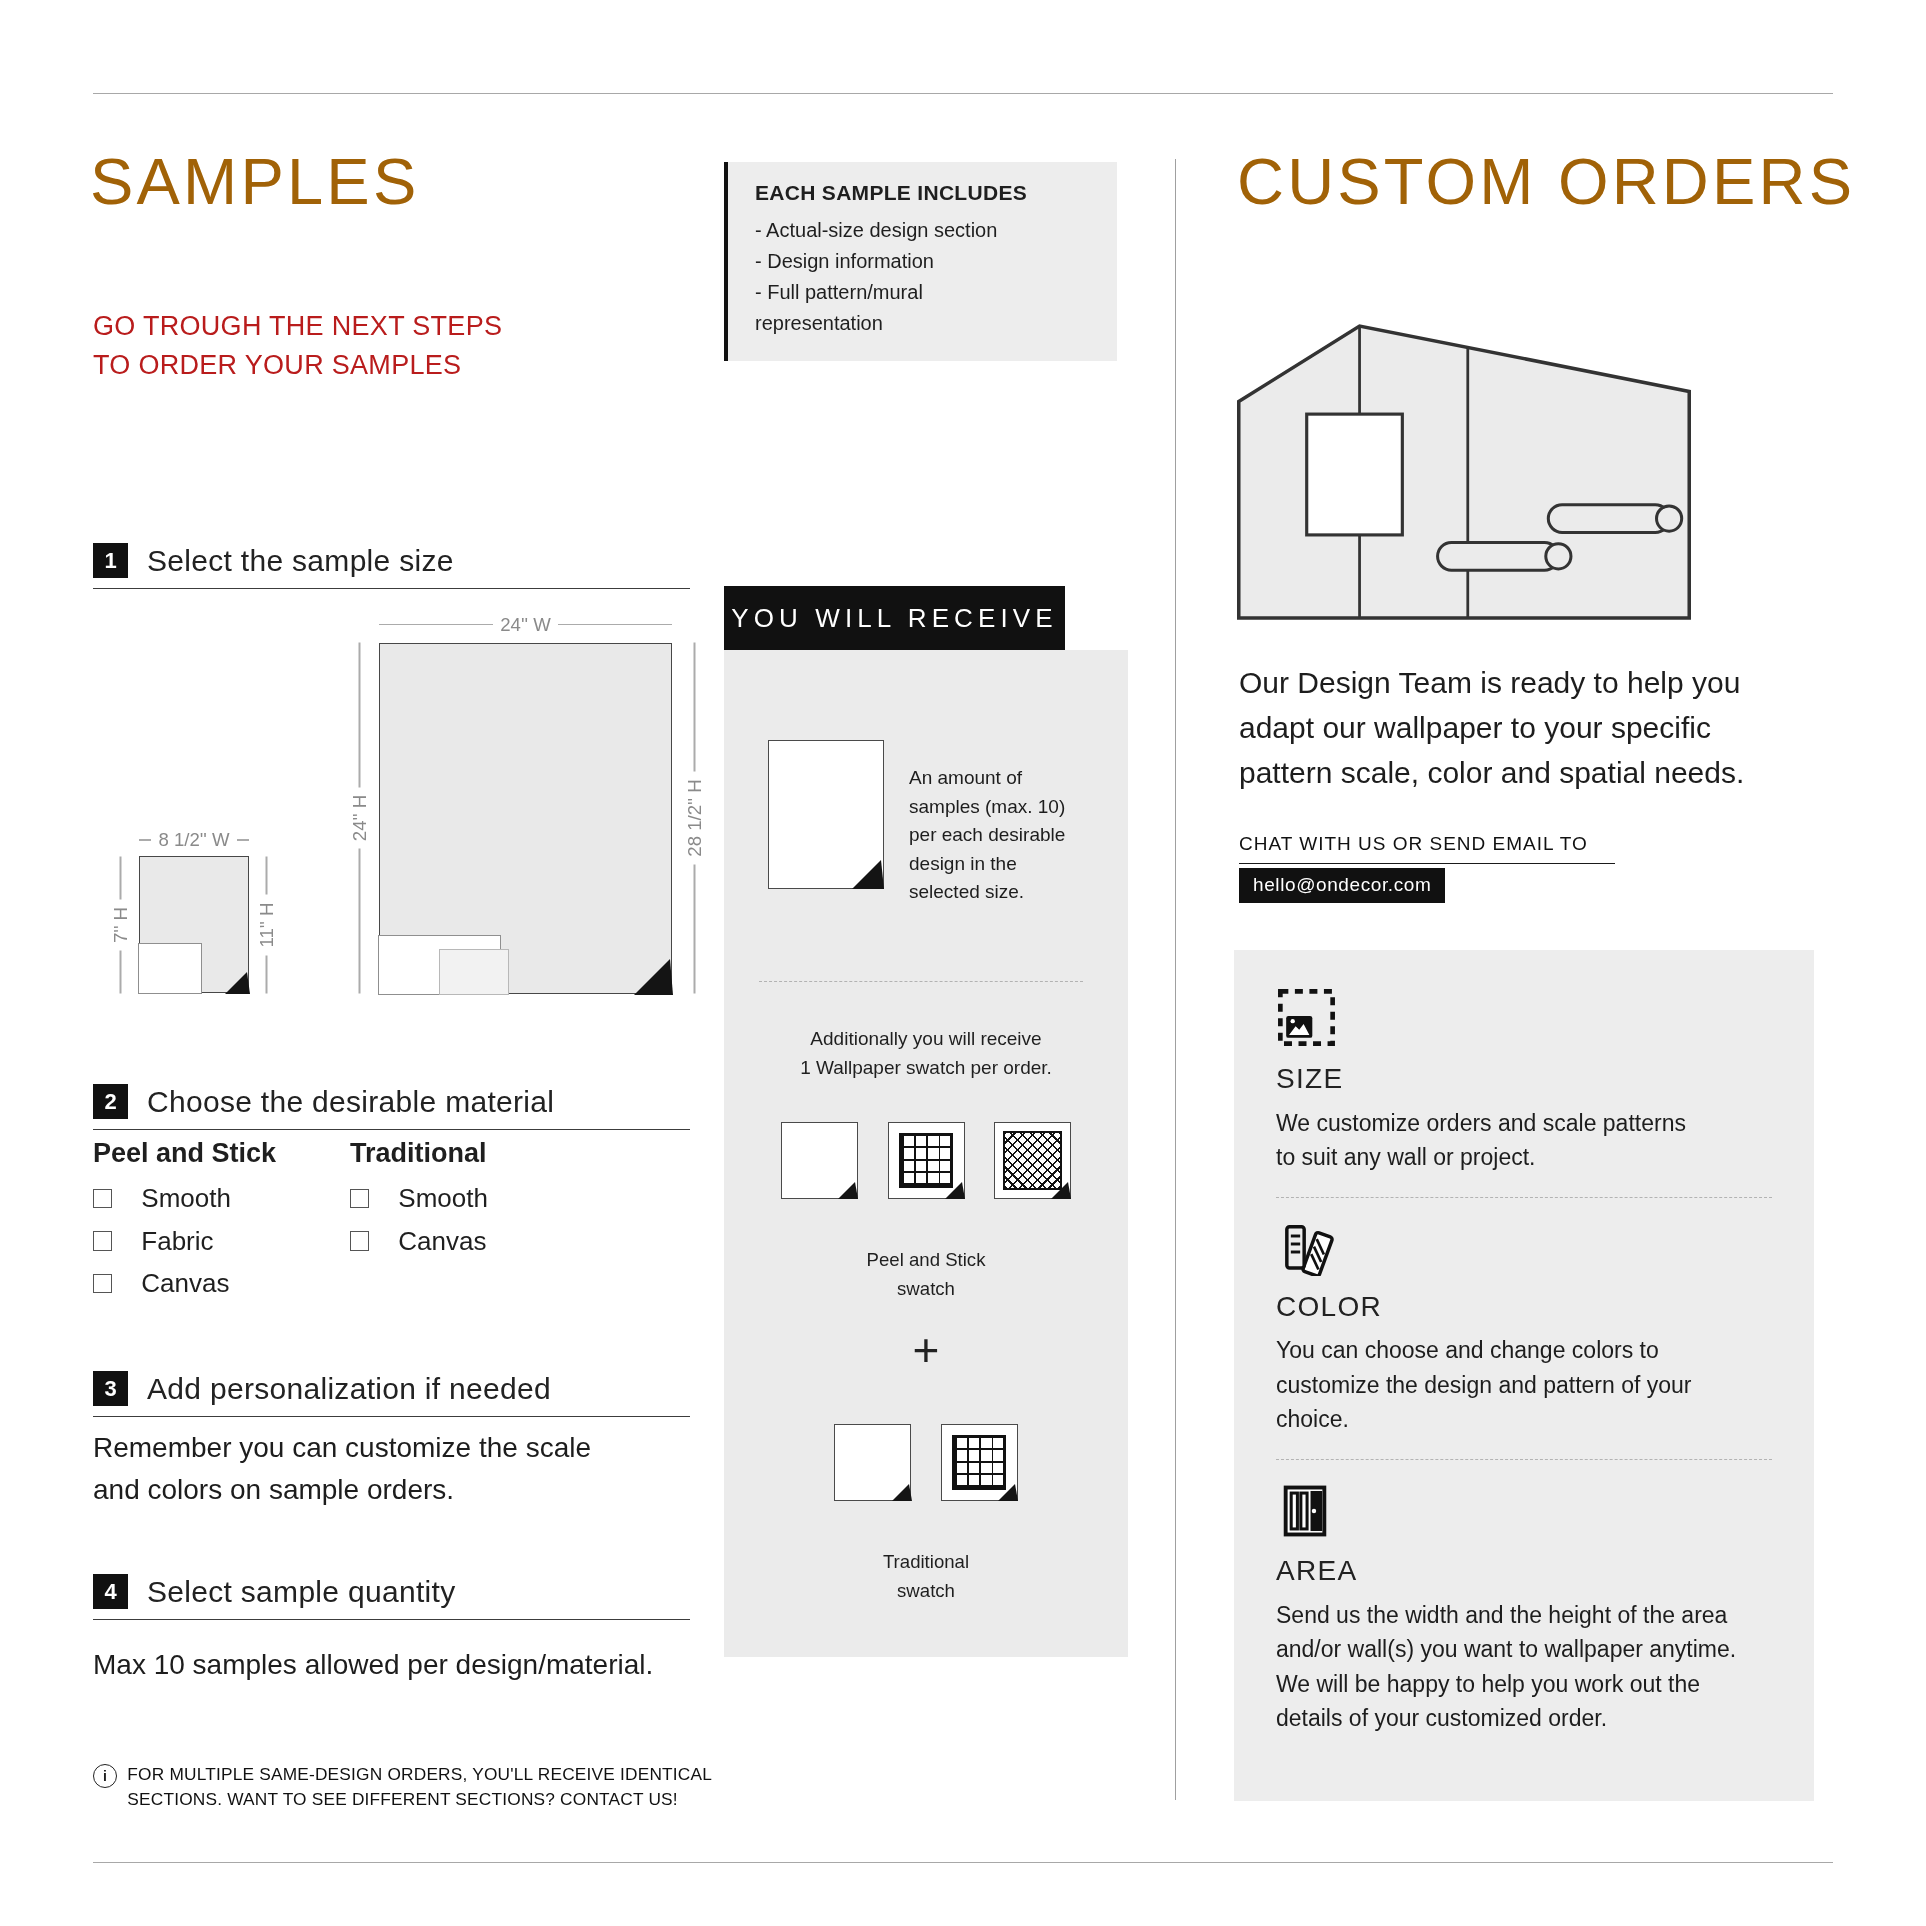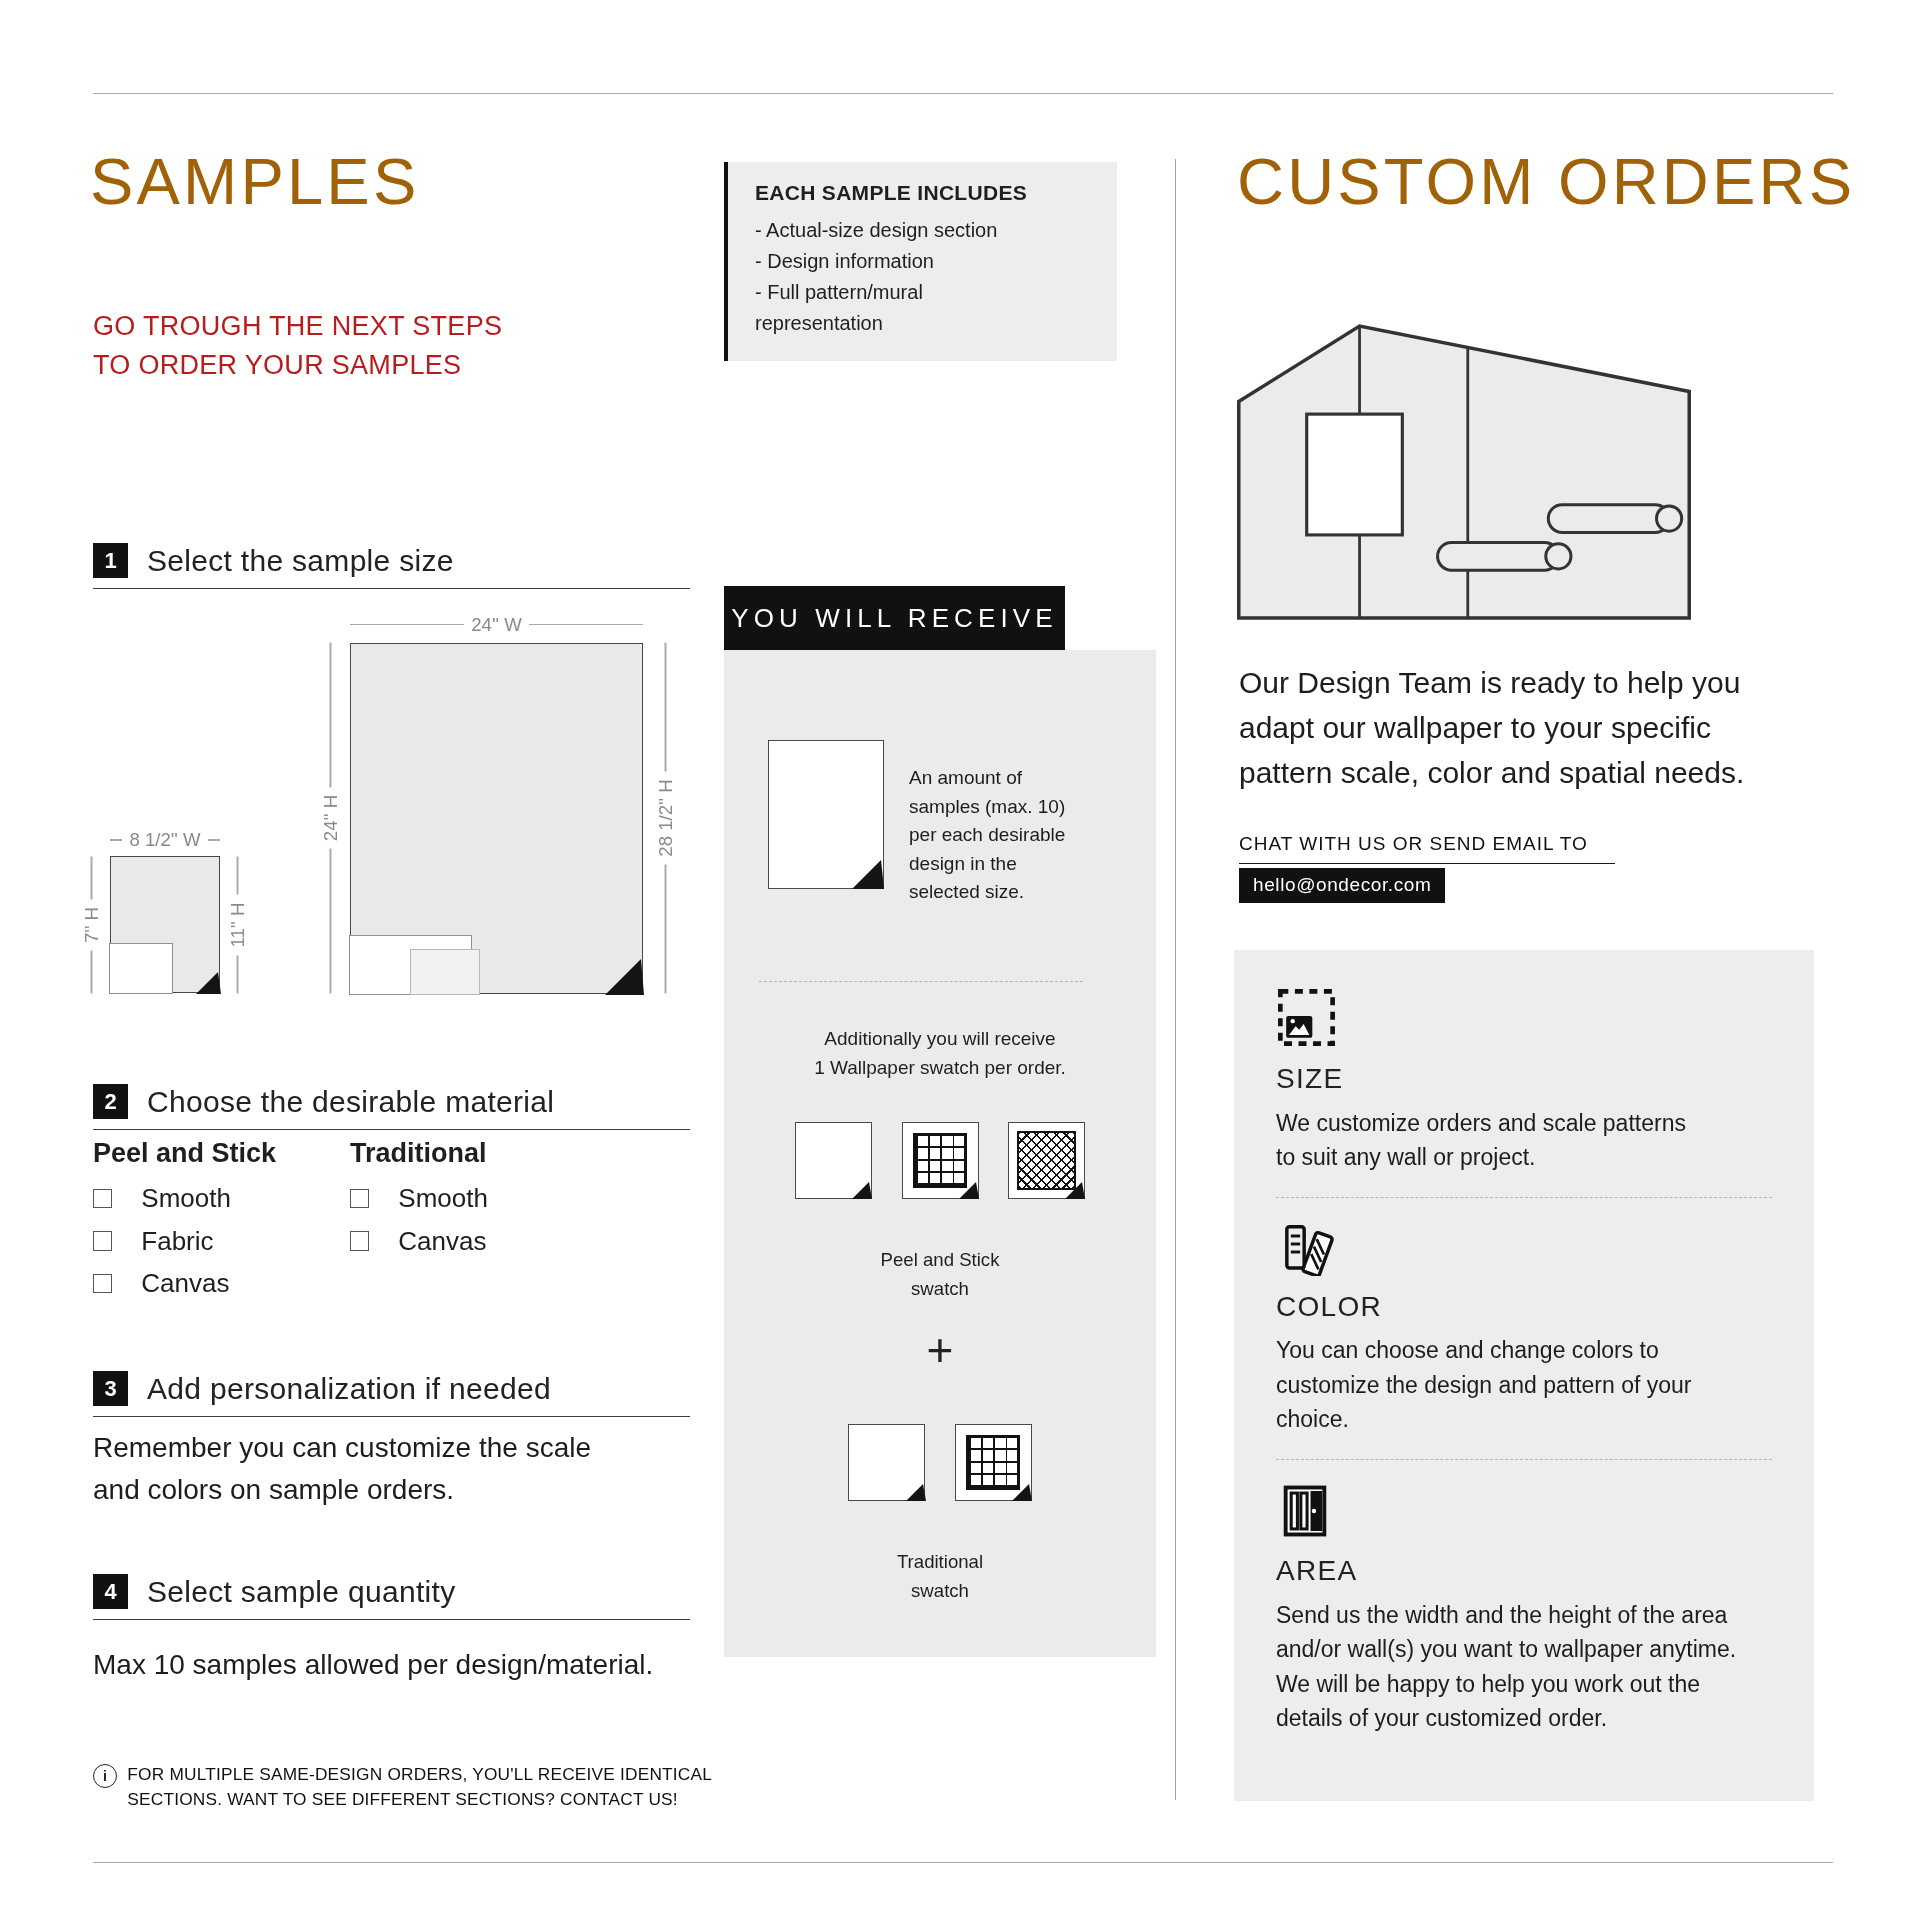--- a/index.html
+++ b/index.html
@@ -23,21 +23,21 @@
   .includes-item{font-size:20px;line-height:1.55;}
 
   .step{position:absolute;left:93px;width:597px;display:flex;align-items:center;border-bottom:1.9px solid #3c3c3c;padding-bottom:10.3px;}
   .step.s1{top:543px;}
   .step.s2{top:1084px;}
   .step.s3{top:1371px;}
   .step.s4{top:1574px;}
   .step-num{width:35px;height:35px;background:#111;color:#fff;font-size:22px;font-weight:600;display:flex;align-items:center;justify-content:center;flex:0 0 auto;}
   .step-title{font-size:30px;font-weight:500;margin-left:19px;letter-spacing:0.3px;color:#222;}
 
-  .diagram{position:absolute;left:82px;top:604px;width:636px;height:424px;}
+  .diagram{position:absolute;left:111px;top:604px;width:636px;height:424px;}
   .rect{position:absolute;background:#e9e9e9;border:1.9px solid #474747;box-sizing:border-box;}
   .rect.large{left:268px;top:39px;width:293px;height:351px;}
   .rect.small{left:28px;top:252px;width:110px;height:137px;}
   .iw{position:absolute;background:#ffffff;border:1.3px solid #8f8f8f;left:-1.9px;bottom:-1.9px;}
   .iw.lg{width:121px;height:58px;}
   .iw.lg2{left:59px;width:68px;height:44px;background:#f2f2f2;border-color:#b8b8b8;}
   .iw.sm{width:62px;height:49px;}
   .fold{position:absolute;right:-1.9px;bottom:-1.9px;width:0;height:0;border-style:solid;border-color:transparent;}
   .fold.f-lg{border-left:36px solid transparent;border-bottom:36px solid #141414;}
   .fold.f-sm{border-left:22px solid transparent;border-bottom:22px solid #141414;}
@@ -57,21 +57,21 @@
 
   .step-text{position:absolute;left:93px;font-size:28px;line-height:1.5;color:#1d1d1d;}
   .step-text.t3{top:1427px;}
   .step-text.t4{top:1644px;}
 
   .note{position:absolute;left:93px;top:1762px;display:flex;gap:10.3px;align-items:flex-start;}
   .info-circle{width:22px;height:22px;border:1.9px solid #222;border-radius:50%;font-size:14px;font-weight:700;display:flex;align-items:center;justify-content:center;margin-top:1.9px;flex:0 0 auto;}
   .note-text{font-size:17.3px;line-height:1.45;letter-spacing:0.2px;color:#111;}
 
   .receive-header{position:absolute;left:724px;top:586px;width:341px;height:64px;background:#111;color:#fff;display:flex;align-items:center;justify-content:center;font-size:26px;font-weight:500;letter-spacing:5.1px;}
-  .receive-panel{position:absolute;left:724px;top:650px;width:404px;height:1007px;background:#ebebeb;padding-left:28px;}
+  .receive-panel{position:absolute;left:724px;top:650px;width:404px;height:1007px;background:#ebebeb;}
   .page-icon{position:absolute;left:44px;top:90px;width:116px;height:149px;background:#fff;border:1.9px solid #4a4a4a;box-sizing:border-box;}
   .rcv-sample-text{position:absolute;left:185px;top:114px;font-size:19px;line-height:1.5;color:#1d1d1d;}
   .dashed-div{border-top:1.3px dashed #b3b3b3;}
   .rcv-dash{position:absolute;left:35px;top:331px;width:324px;}
   .rcv-additional{position:absolute;left:0;top:374px;width:100%;text-align:center;font-size:19px;line-height:1.55;}
   .swatch-row{position:absolute;left:0;width:100%;display:flex;justify-content:center;gap:29.5px;}
   .swatch-row.r1{top:472px;}
   .swatch-row.r2{top:774px;}
   .swatch{position:relative;width:77px;height:77px;background:#fff;border:1.9px solid #4a4a4a;box-sizing:border-box;}
   .grid-inner{position:absolute;inset:10.3px;border:3.2px solid #111;background-image:repeating-linear-gradient(0deg,#111 0 1.9px,transparent 1.9px 12.2px),repeating-linear-gradient(90deg,#111 0 1.9px,transparent 1.9px 12.2px);}

